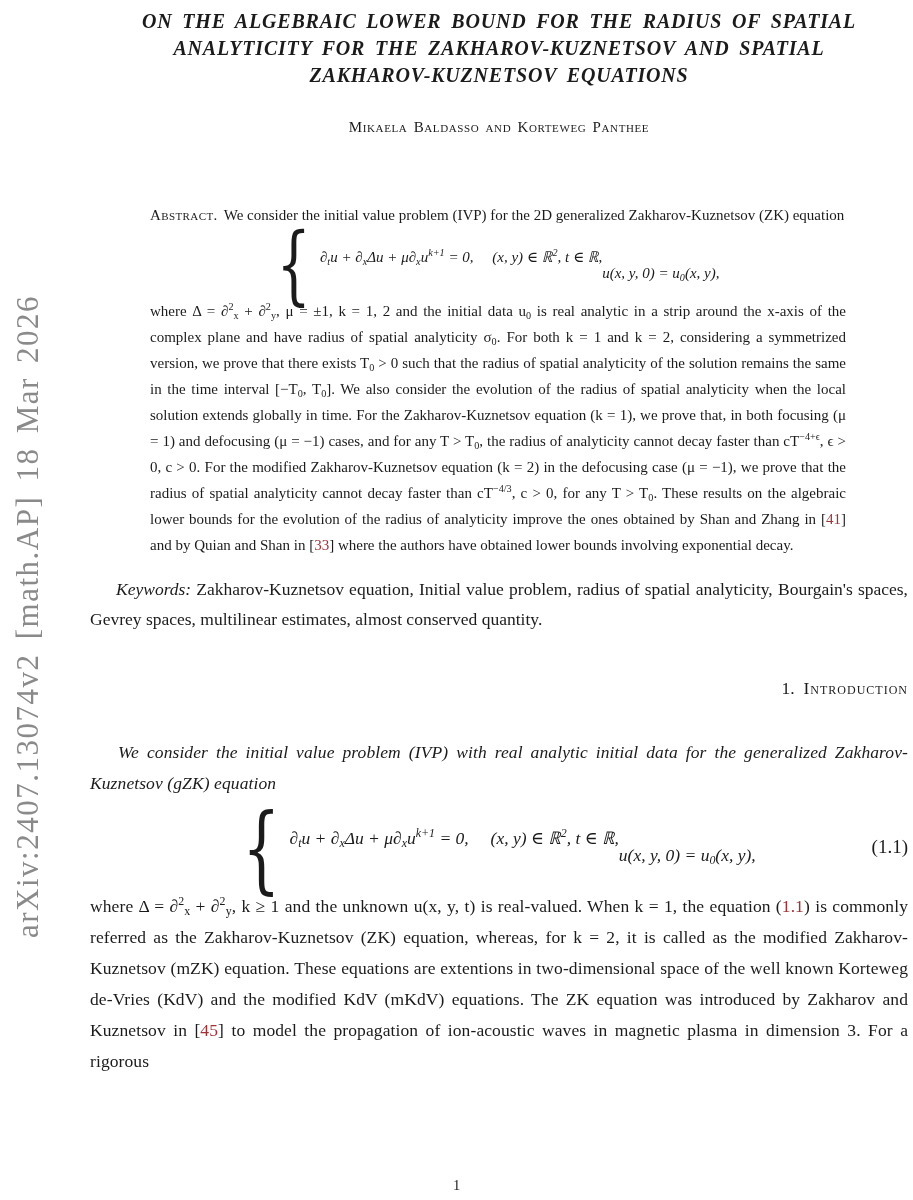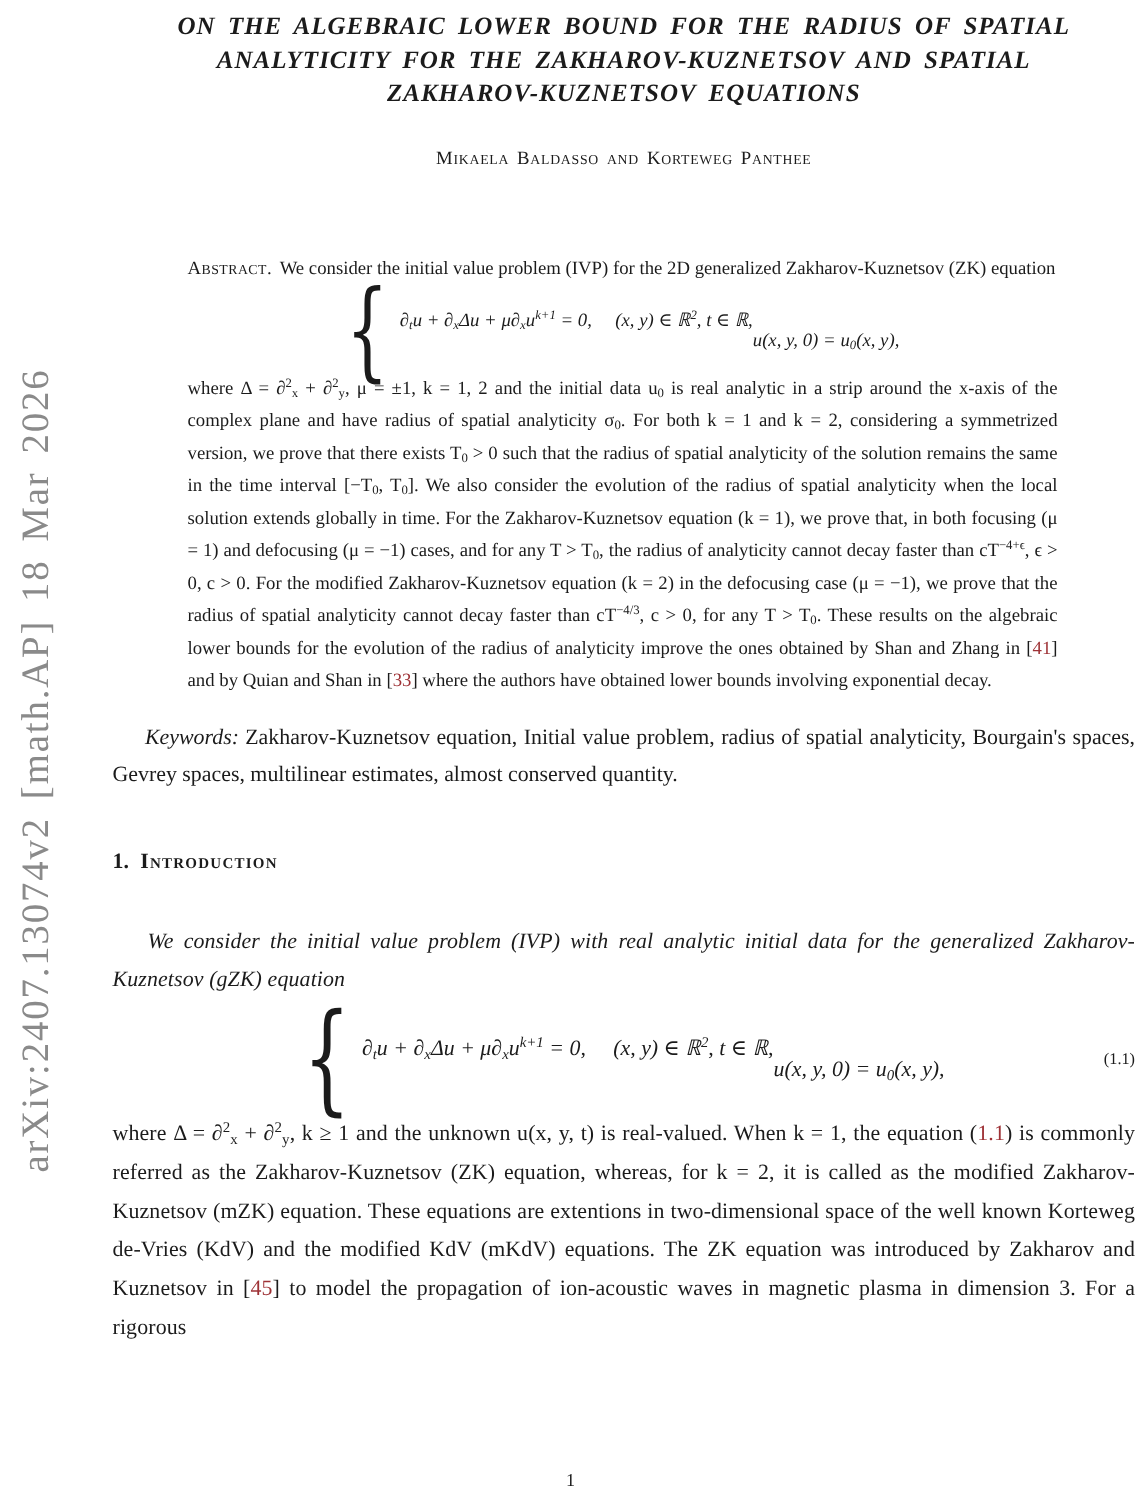--- a/index.html
+++ b/index.html
@@ -30,28 +30,28 @@
     transform:scaleY(1.6); margin-right:9px; font-weight:400; }
   .eq-lines { display:flex; flex-direction:row; }
   .eq-line { font-style:italic; white-space:pre; font-size:15px; line-height:20px; }
   .eq-line + .eq-line { margin-top:16px; }
 
   .main-eq { position:relative; margin:18px 0 12px; }
   .main-eq .brace { font-size:60px; }
   .main-eq .eq-line { font-size:17.5px; line-height:23px; }
   .main-eq .eq-line + .eq-line { margin-top:17px; }
   .eq-number { position:absolute; right:0; top:50%; transform:translateY(-50%);
-    font-style:normal; font-size:13px; }
+    font-style:normal; font-size:19px; }
 
   .kw  { margin:16px 0 0; font-size:17.5px; line-height:30px; text-indent:26px; text-align:justify; }
   .kw .kw-label { font-style:italic; margin-right:5px; }
   .ams { margin:4px 0 0; font-size:17.5px; line-height:30px; text-indent:26px; }
   .ams .ams-label { font-style:italic; margin-right:5px; }
 
-  .section-heading { margin:44px 0 0; text-align:left; font-size:17.5px; font-weight:bold; }
+  .section-heading { margin:44px 0 0; text-align:right; font-size:17.5px; font-weight:normal; }
   .section-heading .sec-num { margin-right:9px; }
   .section-heading .sec-title { font-variant:small-caps; letter-spacing:1px; }
 
   .body-par { font-size:17.5px; line-height:31px; text-align:justify; letter-spacing:0.1px; }
   .p1 { margin:38px 0 0; text-indent:28px;font-style:italic; }
   .p2 { margin:14px 0 16px; }
 
   sub, sup { line-height:0; font-size:68%; }
   sub { vertical-align:-0.25em; }
   sup { vertical-align:0.55em; }

